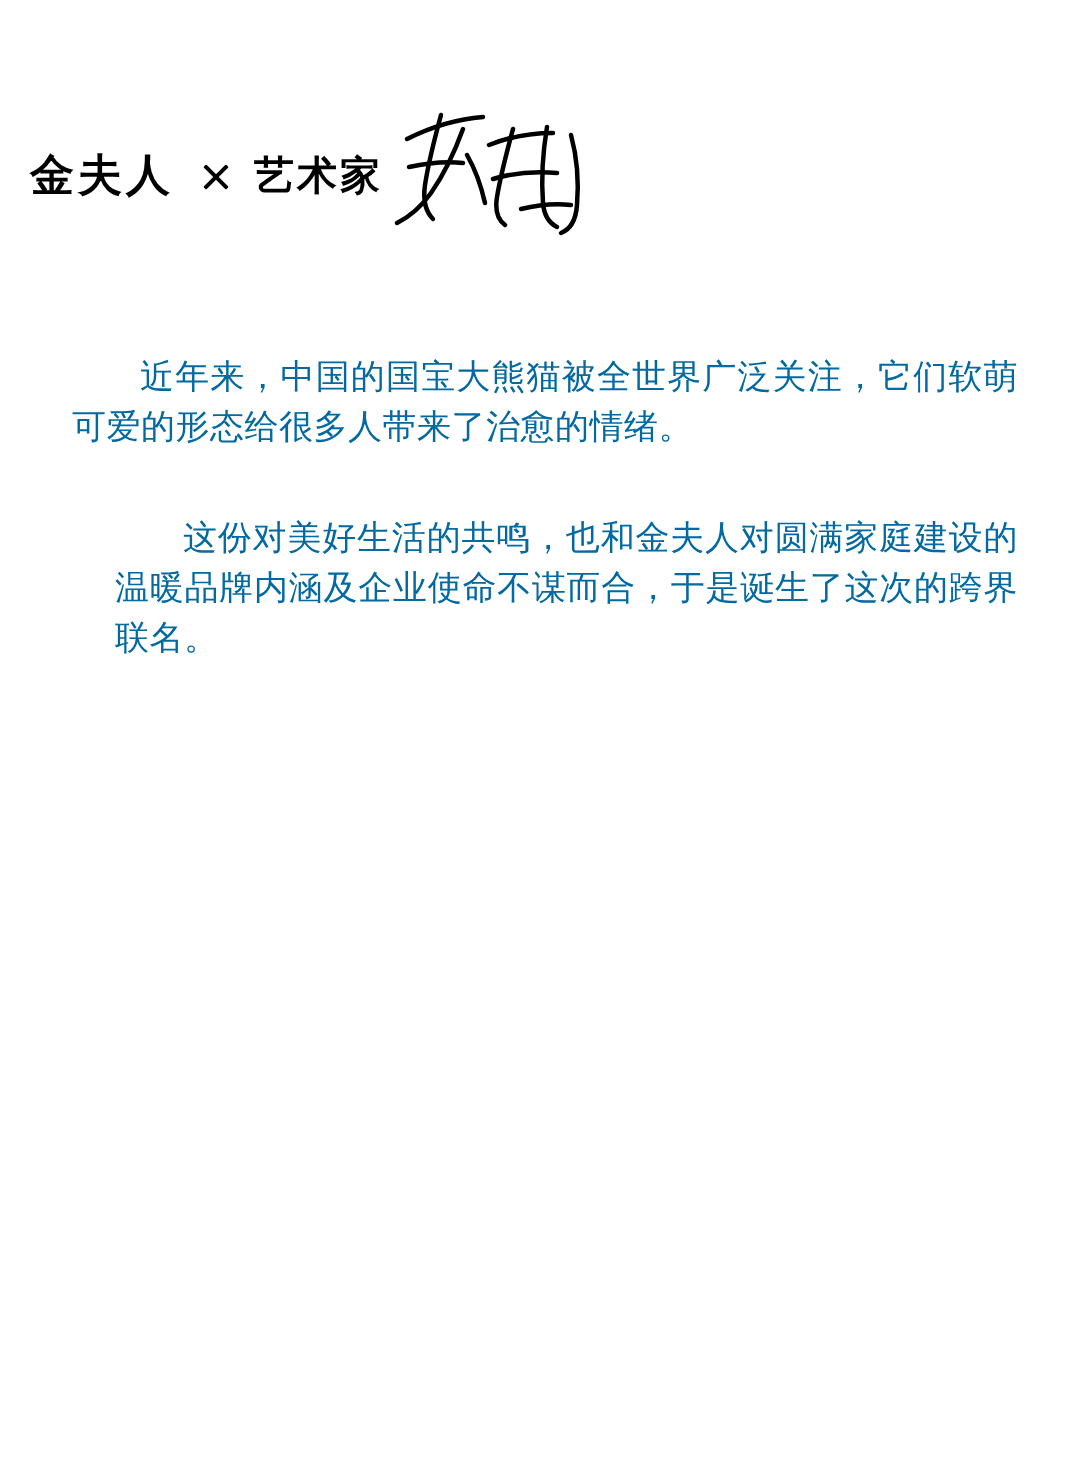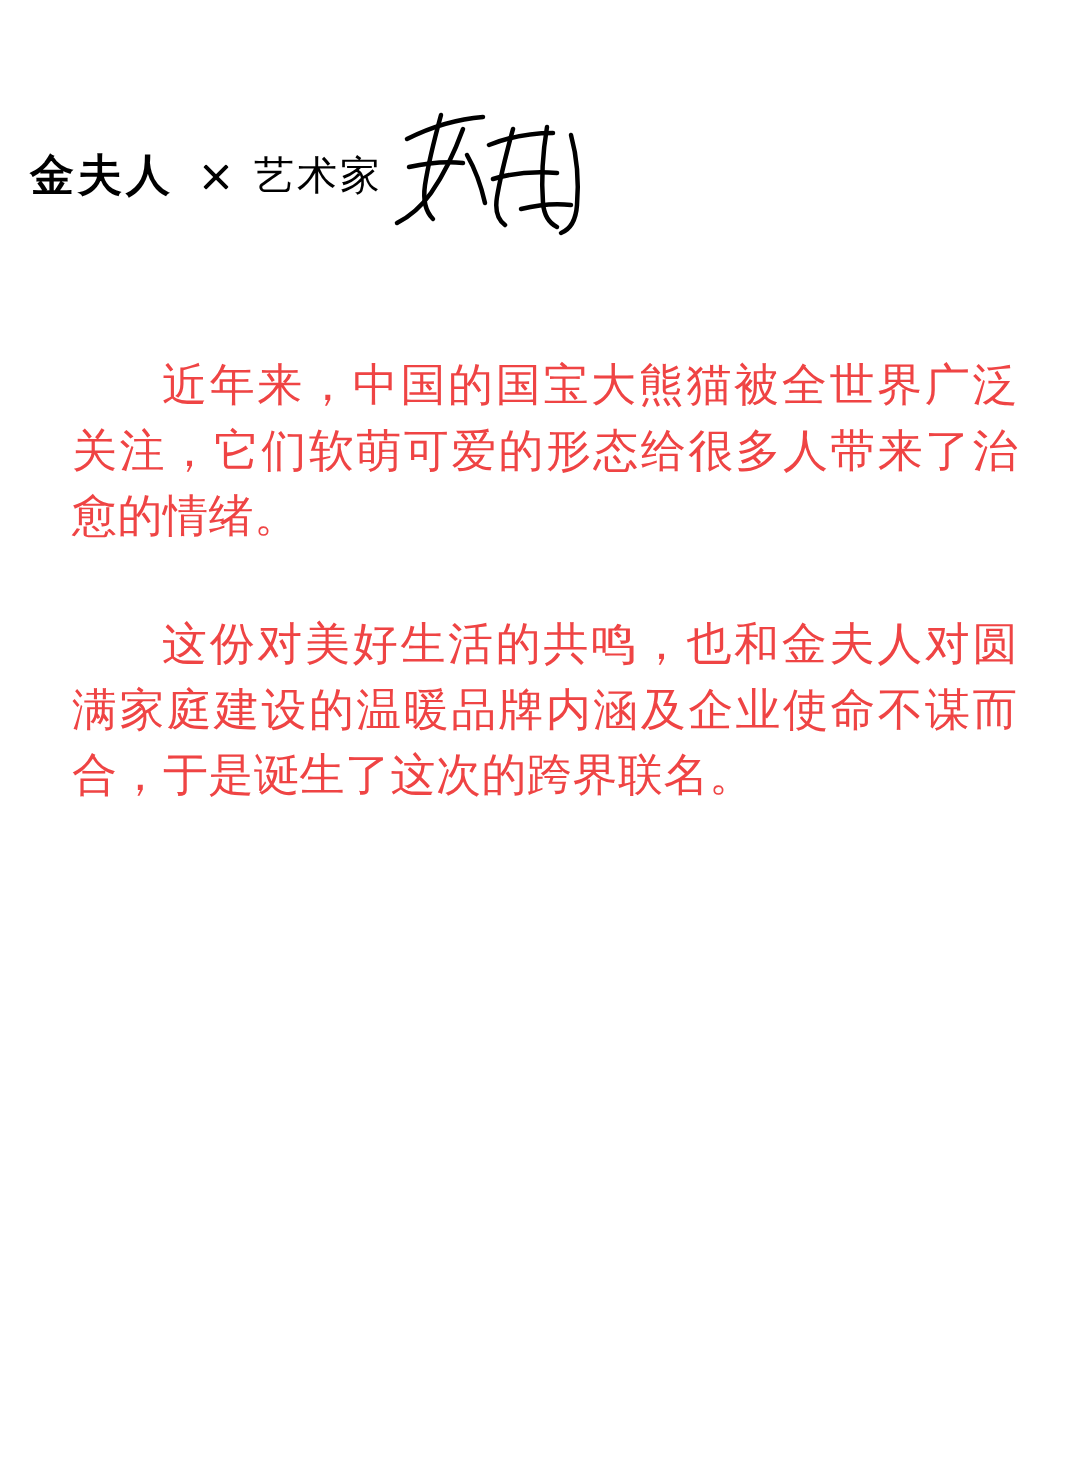--- a/index.html
+++ b/index.html
@@ -56,21 +56,21 @@
     width: 32px;
     height: 4px;
     background: #000000;
     border-radius: 1px;
   }
   .cross-icon::before { transform: rotate(45deg); }
   .cross-icon::after  { transform: rotate(-45deg); }
 
   .artist-label {
     font-size: 40px;
-    font-weight: 400;
+    font-weight: 700;
     letter-spacing: 3px;
     line-height: 1;
     color: #000000;
     white-space: nowrap;
   }
   .signature {
     margin-left: 6px;
     position: relative;
     width: 190px;
     height: 120px;
@@ -83,31 +83,31 @@
   }
 
   
   .article {
     position: absolute;
     left: 72px;
     top: 352px;
     width: 946px;
   }
   .para {
-    font-size: 45px;
+    font-size: 34px;
     line-height: 1.46;
     letter-spacing: 0.5px;
     text-align: justify;
     text-justify: inter-ideograph;
     margin: 0 0 62px 0;
     text-indent: 2em;
-    color: #ef4444;
+    color: #0369a1;
     font-weight: 500;
   }
-  .para:last-child { margin-bottom: 0; }
+  .para:last-child { margin-bottom: 0; margin-left: 43px; }
 </style>
 </head>
 <body>
 
 <div class="page">
 
   <div class="header">
     <span class="brand-name">金夫人</span>
 
     <span class="cross-icon"></span>

